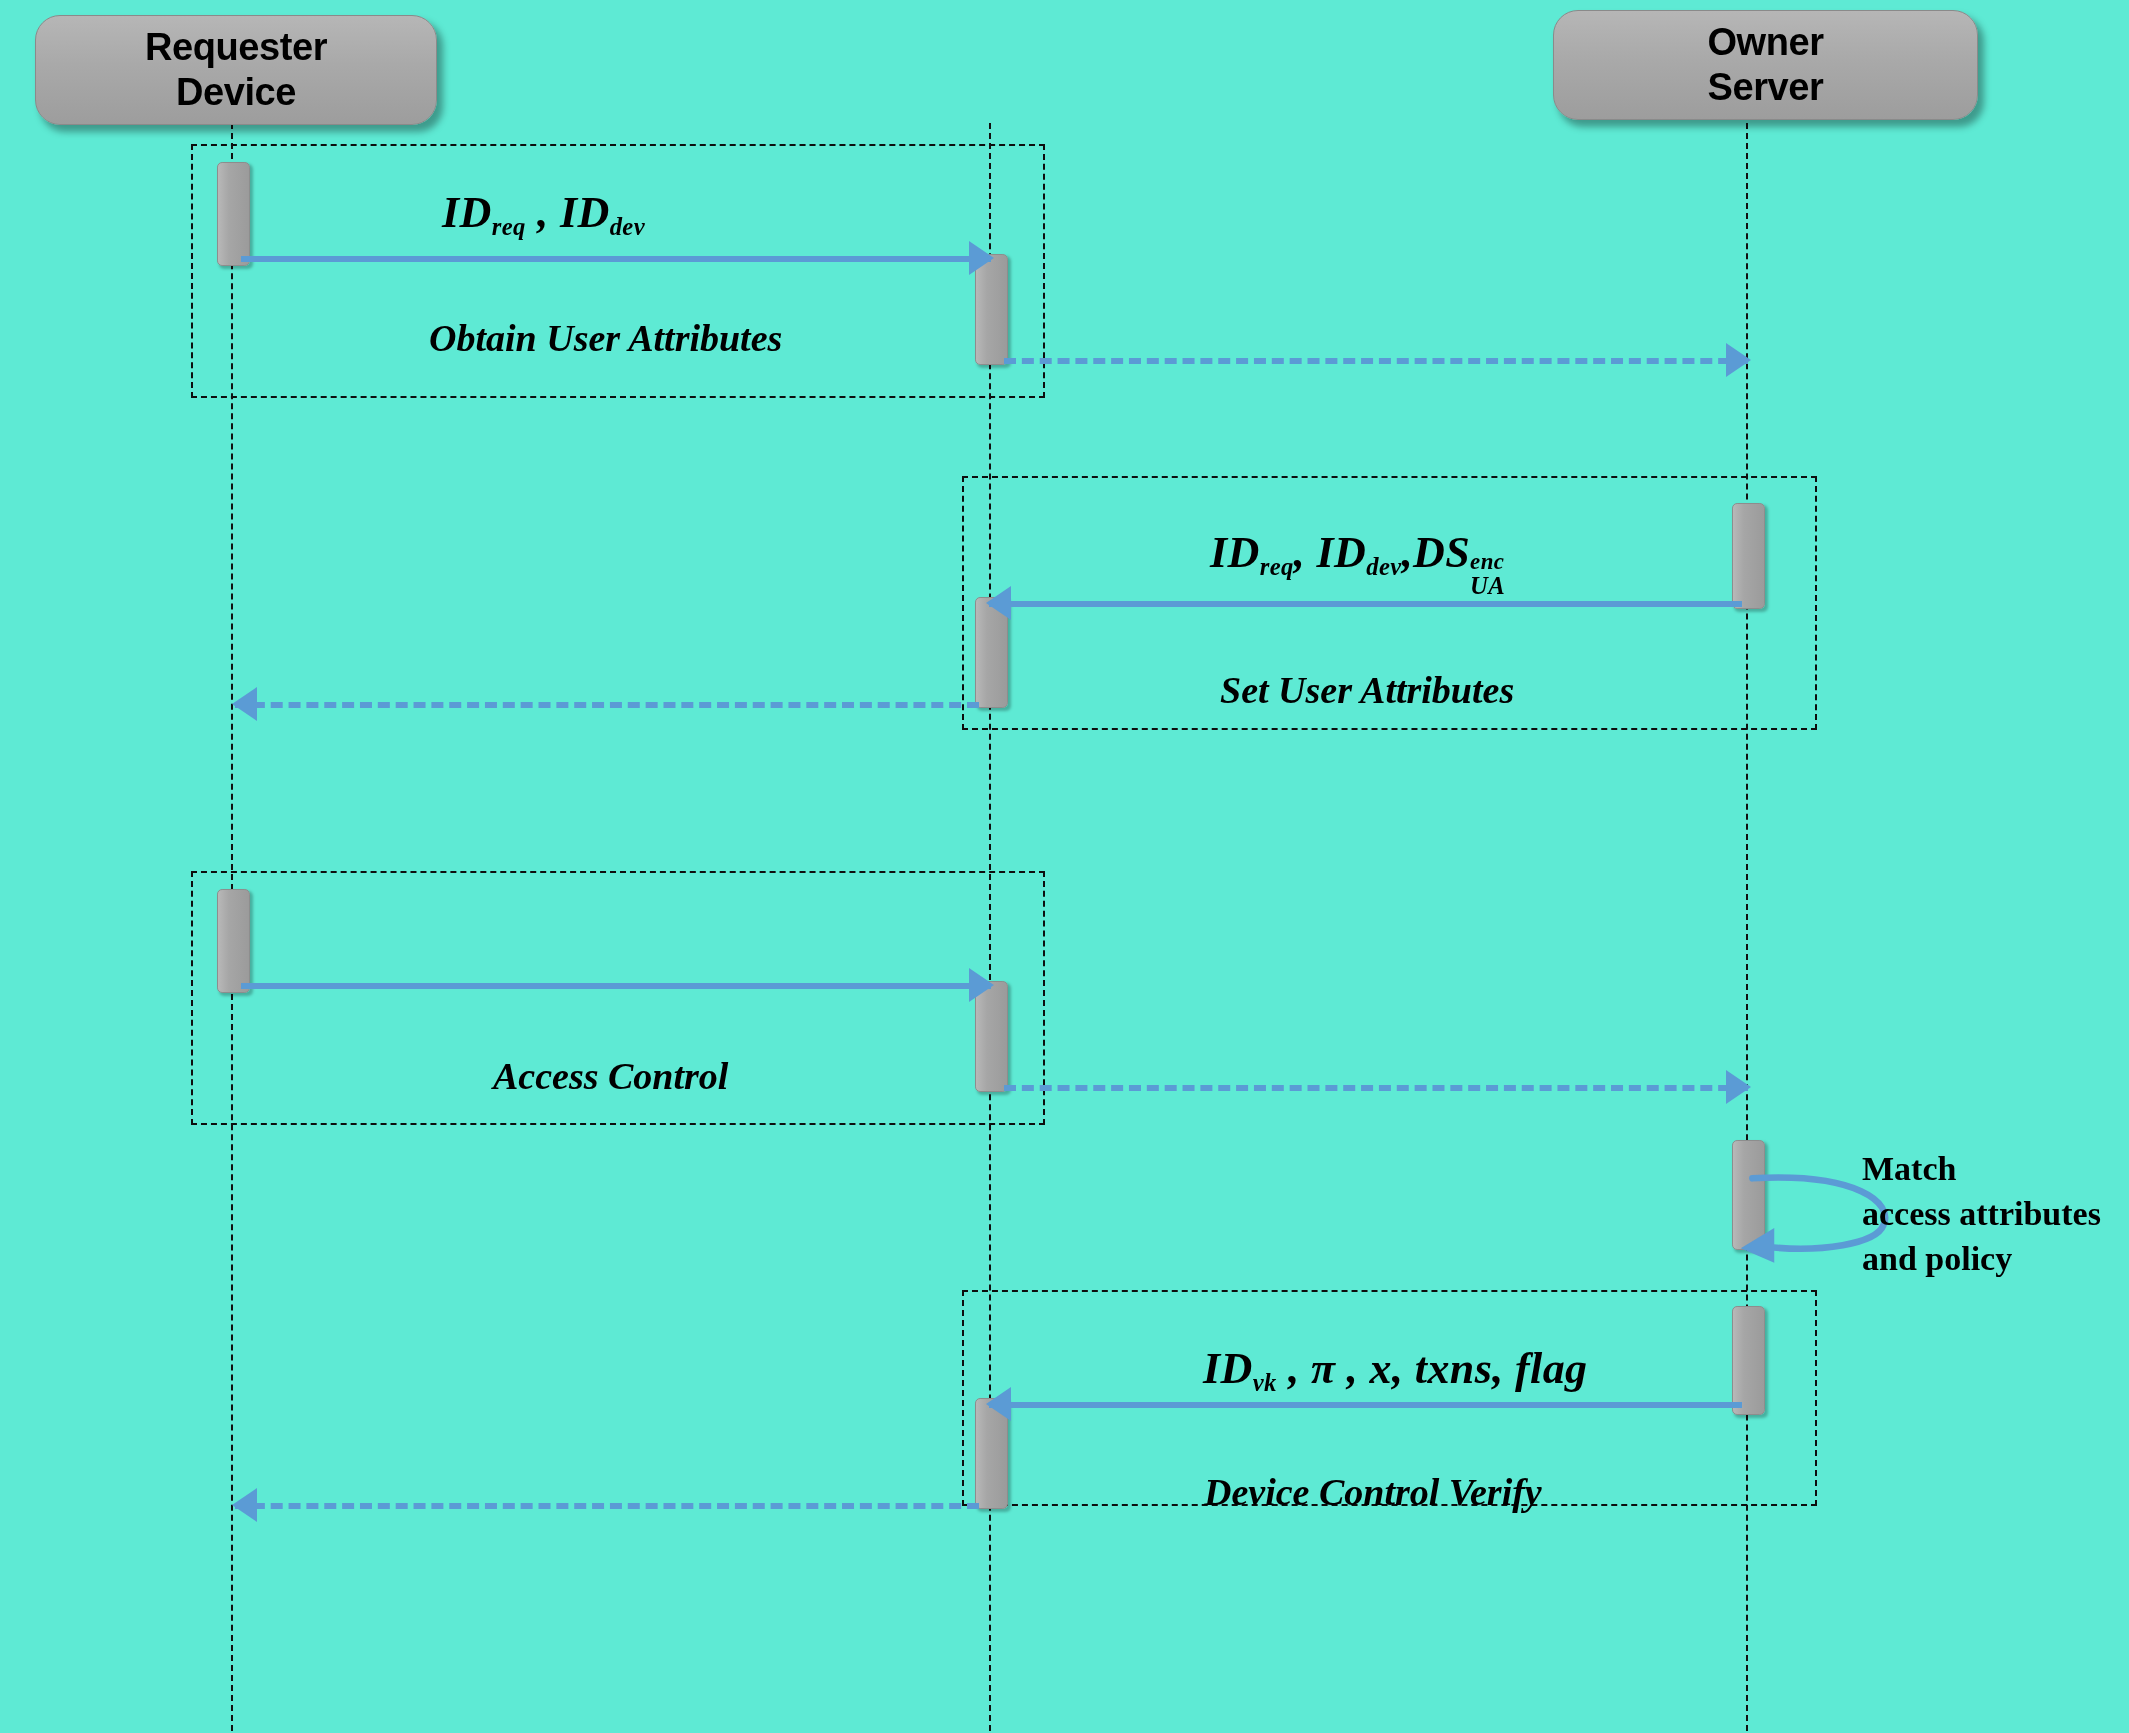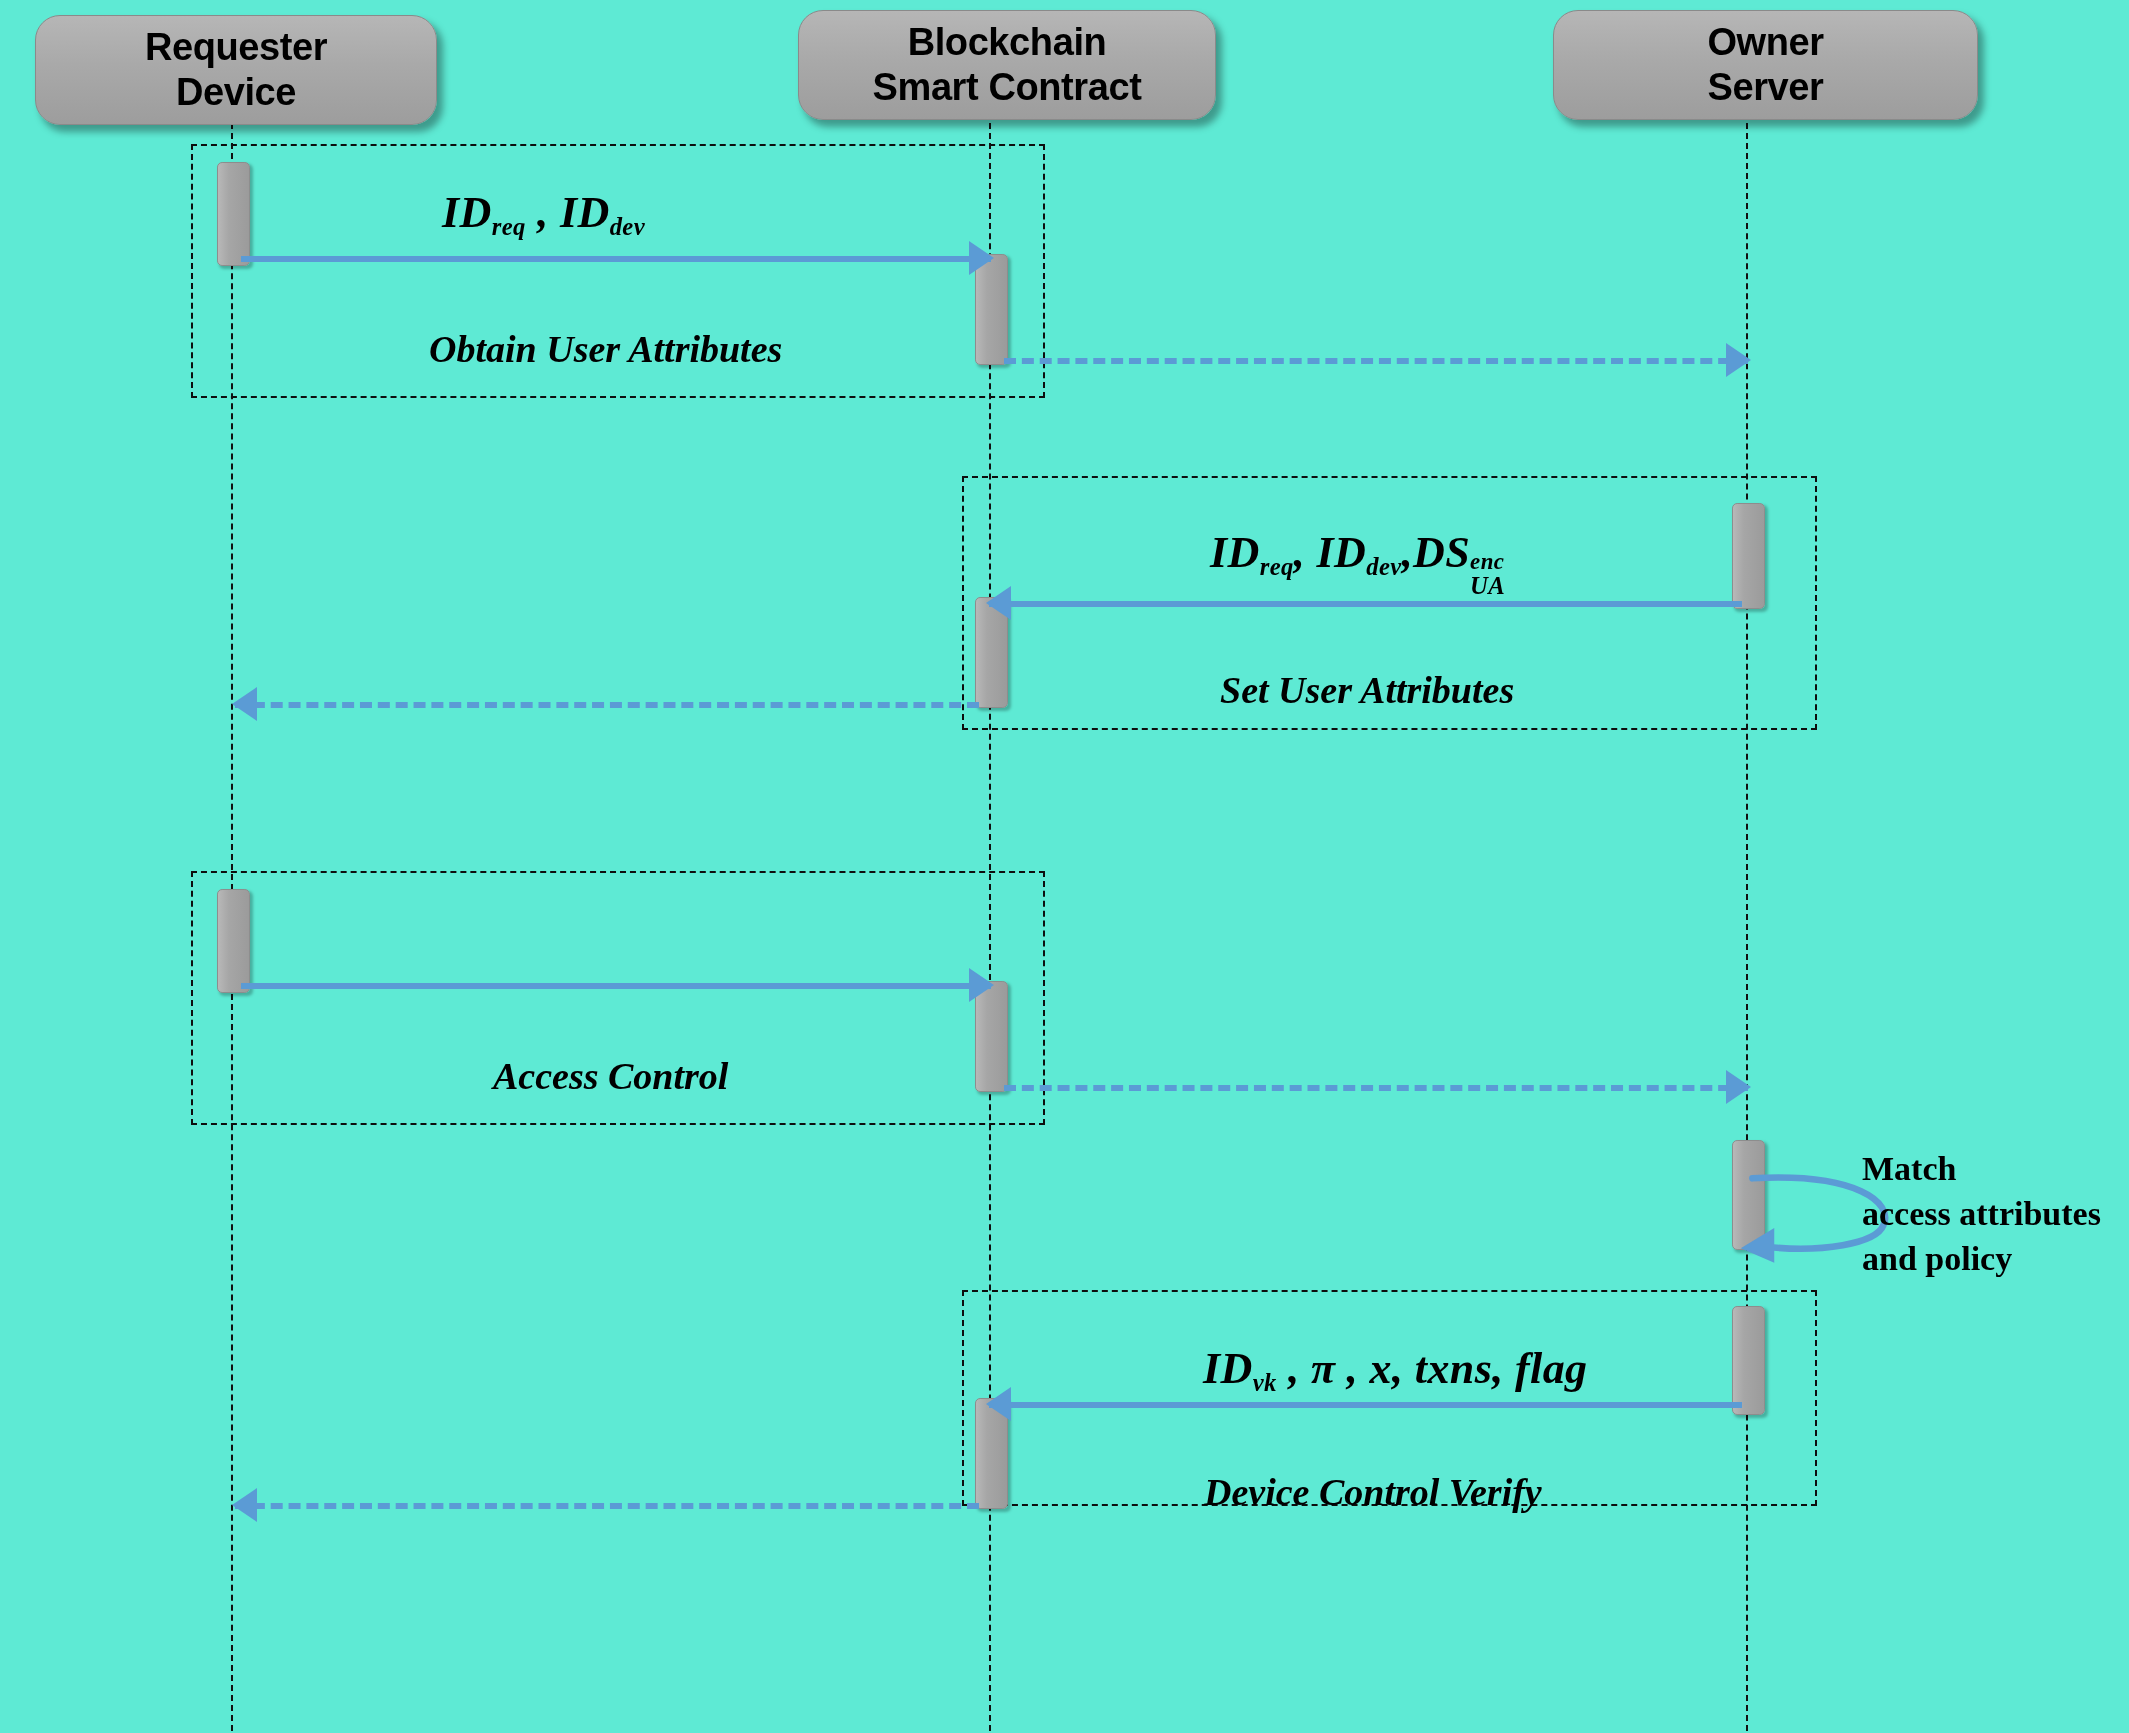--- a/index.html
+++ b/index.html
@@ -108,24 +108,20 @@
 
   <div class="lifeline" style="left:231px;top:123px;height:1618px;"></div>
   <div class="lifeline" style="left:989px;top:123px;height:1618px;"></div>
   <div class="lifeline" style="left:1746px;top:123px;height:1618px;"></div>
 
   <div class="actor-box" style="left:35px;top:14.6px;width:400px;height:108px;">
     <span class="ln">Requester</span>
     <span class="ln">Device</span>
   </div>
 
-  <div class="actor-box" style="left:798px;top:10.2px;width:416px;height:108px;">
-    <span class="ln">Blockchain</span>
-    <span class="ln">Smart Contract</span>
-  </div>
 
   <div class="actor-box" style="left:1553px;top:10.2px;width:423px;height:108px;">
     <span class="ln">Owner</span>
     <span class="ln">Server</span>
   </div>
 
   <div class="fragment" style="left:191px;top:144px;width:854px;height:254px;"></div>
 
   <div class="activation" style="left:217px;top:162px;height:102px;"></div>
   <div class="activation" style="left:975px;top:254px;height:109px;"></div>
@@ -135,21 +131,21 @@
     <div class="head"></div>
   </div>
   <div class="label formula" style="left:442px;top:191px;">
     <span>ID</span><sub>req</sub><span> , </span><span>ID</span><sub>dev</sub>
   </div>
 
   <div class="msg dashed right" style="left:1004px;top:358px;width:744px;">
     <div class="shaft"></div>
     <div class="head"></div>
   </div>
-  <div class="label caption" style="left:429px;top:330px;">Obtain User Attributes</div>
+  <div class="label caption" style="left:429px;top:319px;">Obtain User Attributes</div>
 
   <div class="fragment" style="left:962px;top:476px;width:855px;height:254px;"></div>
 
   <div class="activation" style="left:1732px;top:503px;height:104px;"></div>
   <div class="activation" style="left:975px;top:597px;height:109px;"></div>
 
   <div class="msg left" style="left:989px;top:601px;width:753px;">
     <div class="shaft"></div>
     <div class="head"></div>
   </div>

